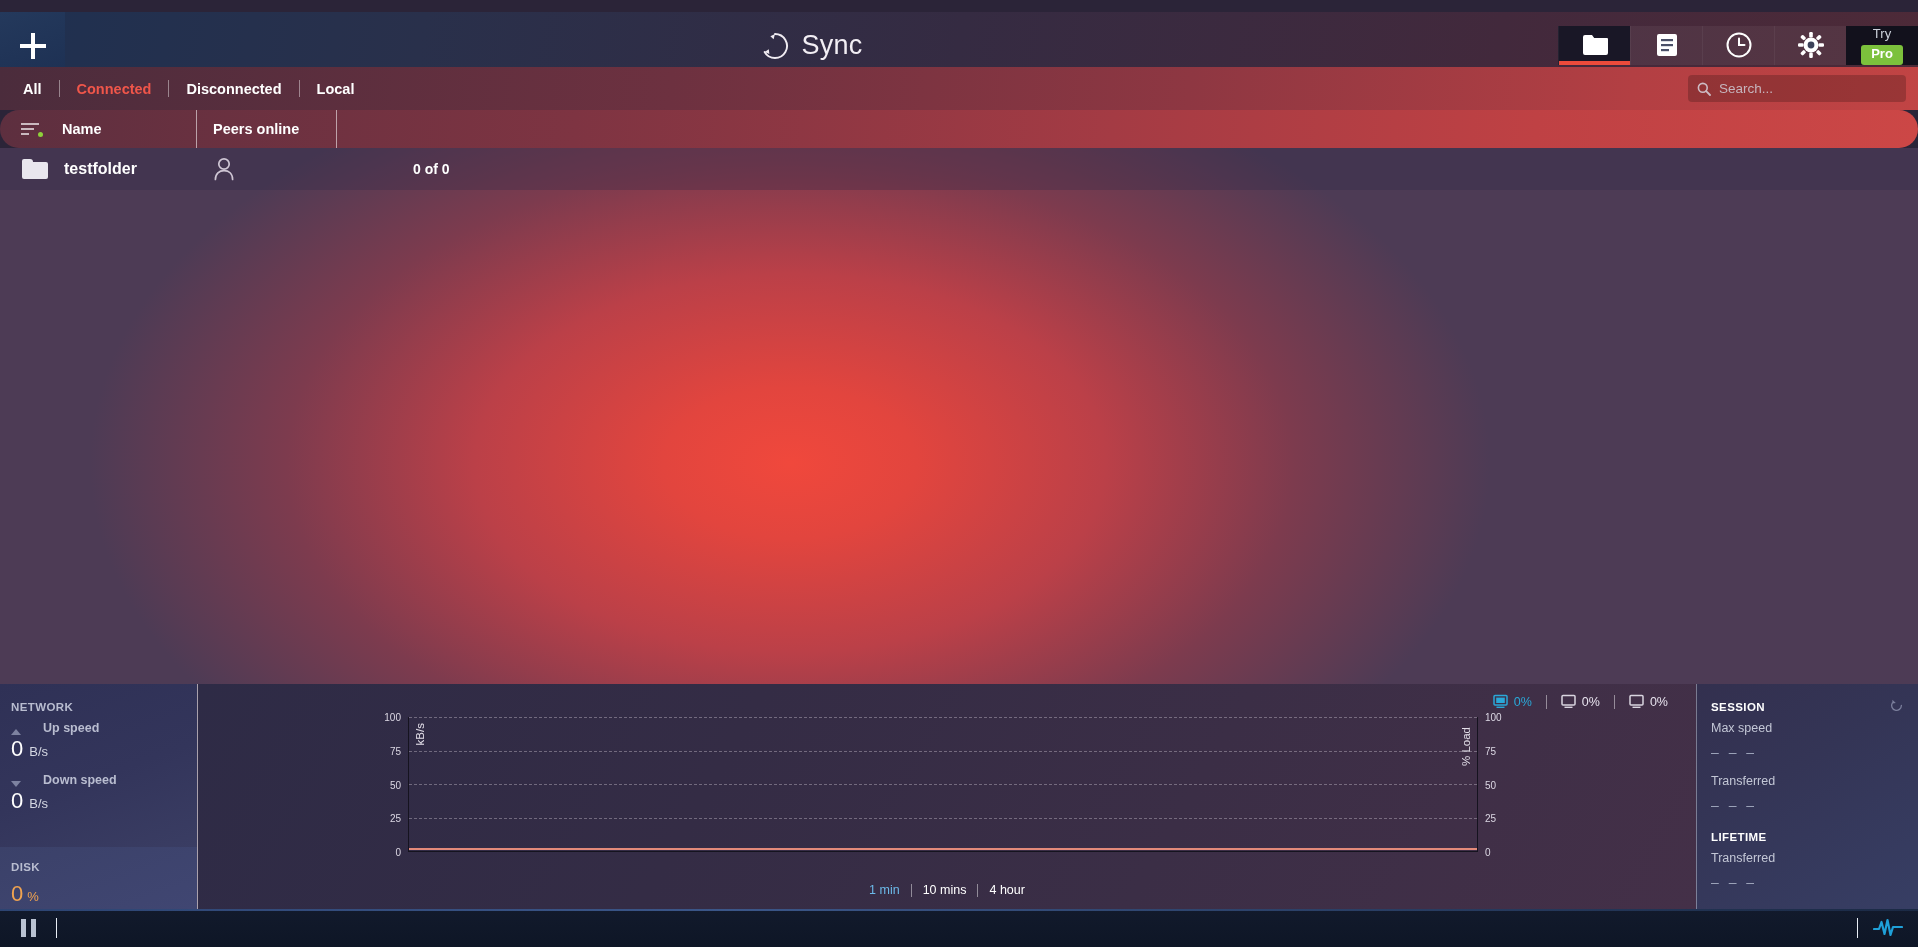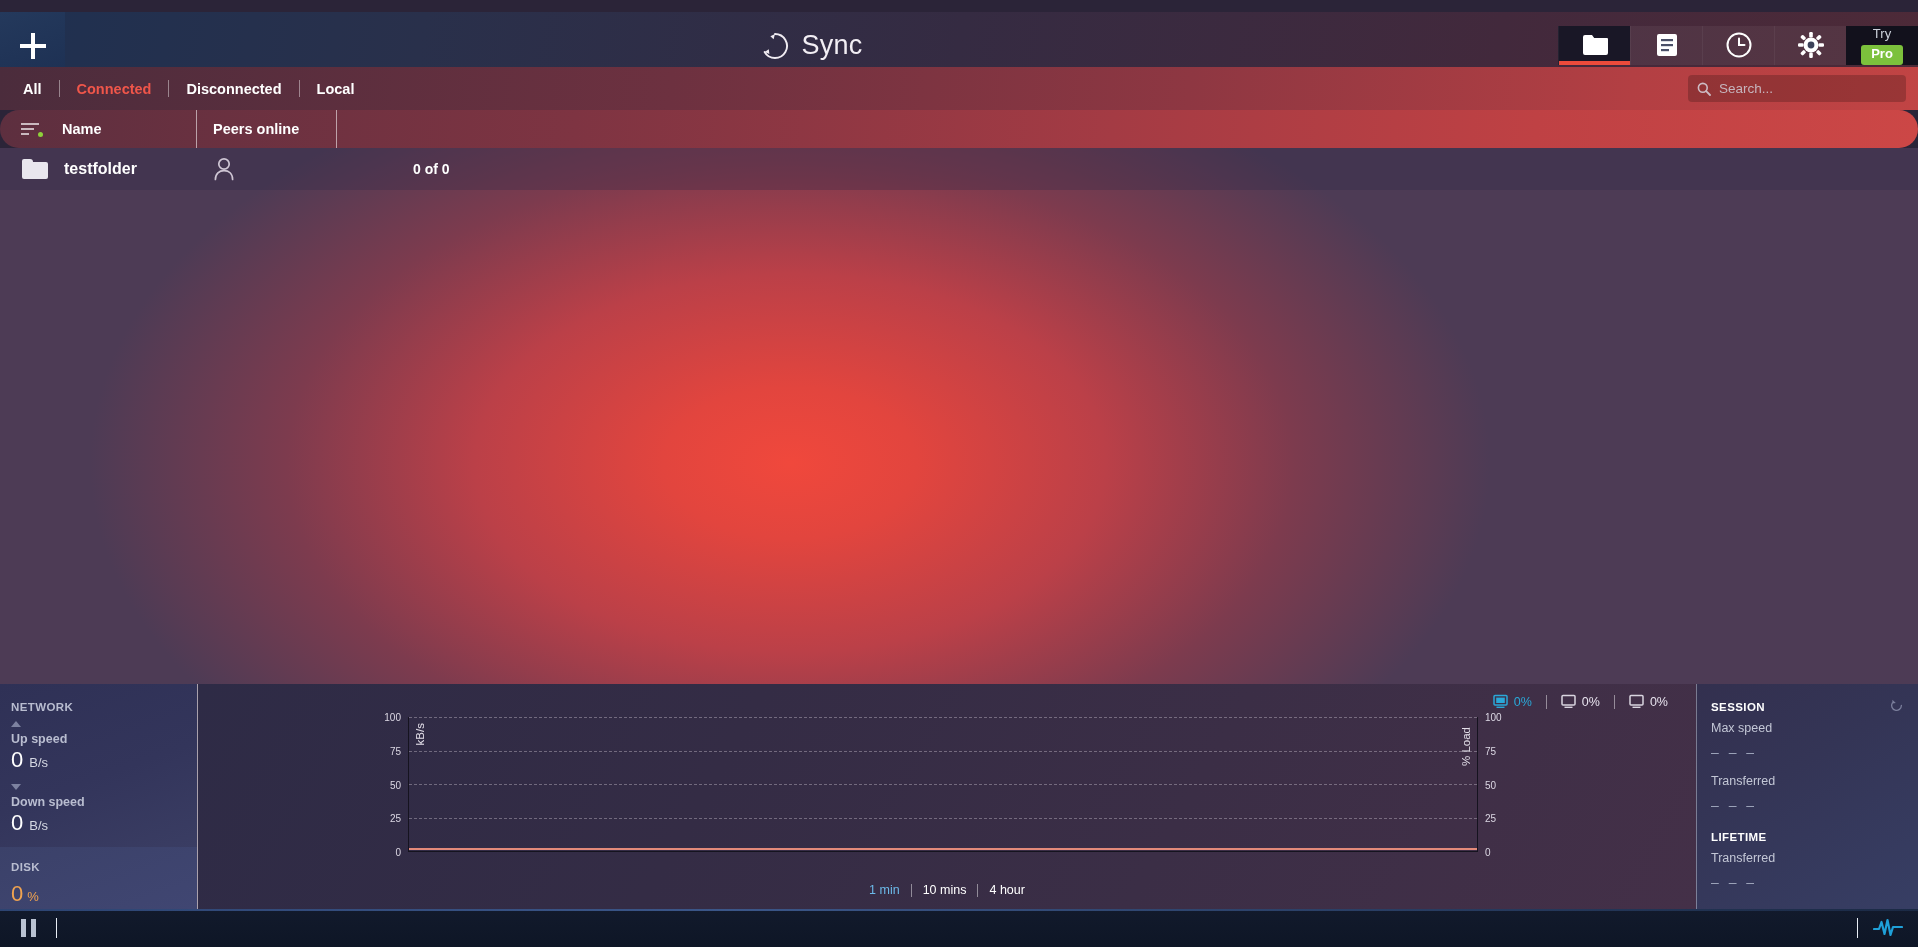--- a/index.html
+++ b/index.html
@@ -150,21 +150,21 @@
 
   .net-panel { width: 197px; display: flex; flex-direction: column; }
   .net-top {
     flex: 1; padding: 17px 0 0 11px;
     background: linear-gradient(160deg,#2f3156 0%,#33355b 55%,#3a3d63 100%);
   }
   .sec-label {
     font-size: 11.5px; font-weight: bold; color: #b9bdd0;
     letter-spacing: .4px; margin-bottom: 8px;
   }
-  .spd-row { display: flex; align-items: flex-start; gap: 5px; margin-bottom: 1px; flex-direction: column; }
+  .spd-row { display: flex; align-items: flex-end; gap: 22px; margin-bottom: 1px; }
   .tri-up, .tri-dn { width: 0; height: 0; border-left: 5px solid transparent; border-right: 5px solid transparent; }
   .tri-up { border-bottom: 6px solid #7d82a0; }
   .tri-dn { border-top: 6px solid #7d82a0; }
   .spd-lbl { font-size: 12.5px; font-weight: bold; color: #b9bdd0; }
   .spd-val { display: flex; align-items: baseline; gap: 6px; margin-bottom: 11px; }
   .spd-num { font-size: 22px; color: #ffffff; font-weight: 300; }
   .spd-unit { font-size: 13px; color: #d4d7e2; }
   .disk-box {
     height: 62px; padding: 14px 0 0 11px;
     background: linear-gradient(160deg,#3b4169 0%,#404672 100%);

